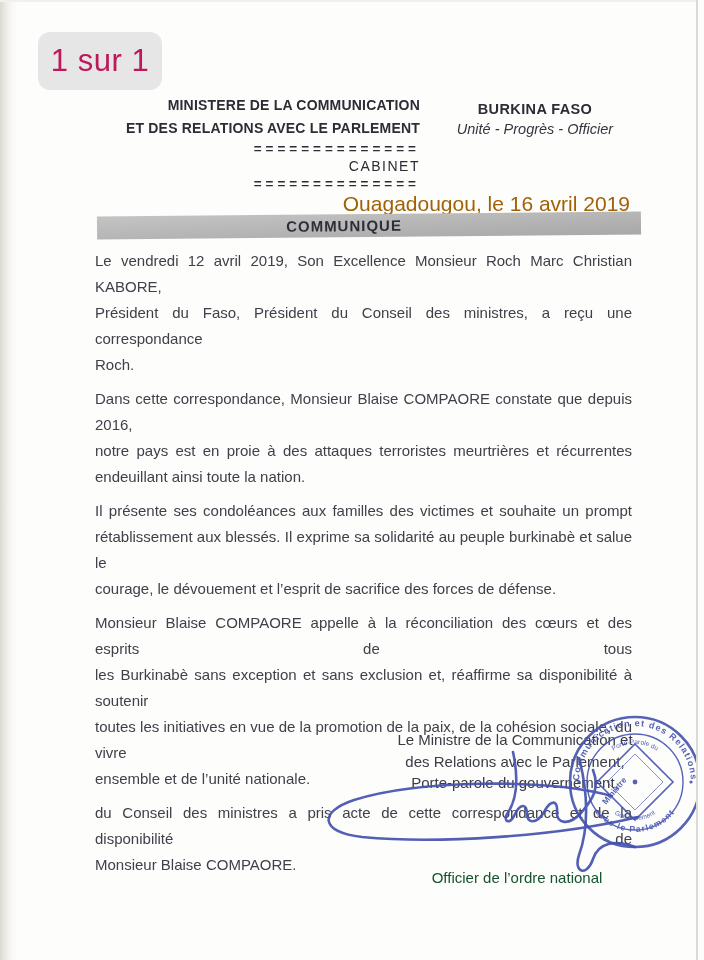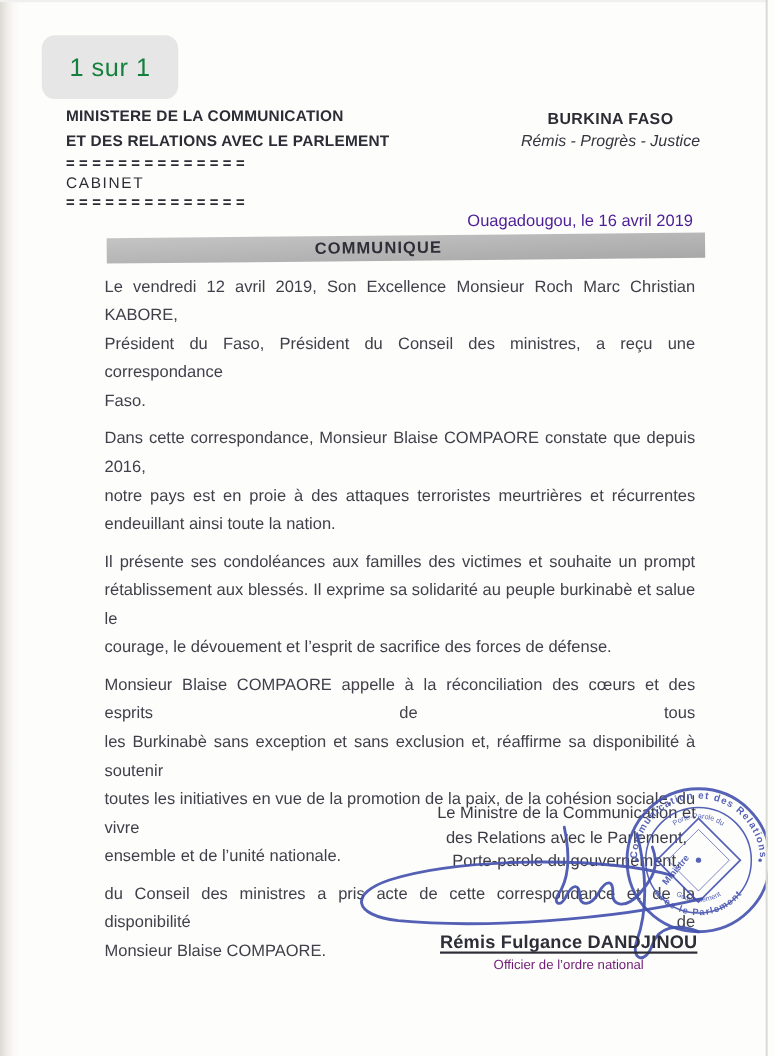--- a/index.html
+++ b/index.html
@@ -10,52 +10,52 @@
   
   .edge-left{position:absolute;left:0;top:0;width:18px;height:100%;
              background:linear-gradient(90deg,#dcd9d3 0px,#eeece7 6px,#f9f8f5 12px,rgba(255,255,255,0) 18px);}
   .edge-top{position:absolute;left:0;top:0;width:100%;height:2px;background:#f1f0ee;}
   .edge-right-line{position:absolute;left:696px;top:0;width:2px;height:100%;background:#d9d9d6;z-index:6;}
   .edge-right-white{position:absolute;left:698px;top:0;width:6px;height:100%;background:#fdfdfc;z-index:6;}
 
   
   .page-badge{position:absolute;left:38px;top:32px;width:124px;height:58px;z-index:8;
               background:rgba(229,229,229,.96);border-radius:12px;display:flex;align-items:center;justify-content:center;}
-  .page-badge span{font-size:23px;color:#15803d;letter-spacing:.5px;text-align:right;}
+  .page-badge span{font-size:31px;color:#be185d;letter-spacing:.5px;text-align:right;}
 
   
-  .ministry{position:absolute;left:60px;top:94px;width:360px;text-align:left;color:#2c2c35;}
+  .ministry{position:absolute;left:60px;top:94px;width:360px;text-align:right;color:#2c2c35;}
   .ministry .m-line{font-size:14px;font-weight:700;line-height:23px;letter-spacing:.2px;}
   .ministry .sep{font-size:13.5px;font-weight:700;line-height:18px;letter-spacing:4px;}
   .ministry .cab{font-size:14px;font-weight:400;line-height:17px;letter-spacing:1.5px;}
-  .country{position:absolute;left:440px;top:101px;width:230px;text-align:center;color:#2c2c35;}
+  .country{position:absolute;left:420px;top:101px;width:230px;text-align:center;color:#2c2c35;}
   .country .name{font-size:14.5px;font-weight:700;letter-spacing:.4px;}
   .country .motto{font-size:14.5px;font-style:italic;margin-top:4px;color:#35353f;}
 
-  .dateline{position:absolute;right:74px;top:192px;font-size:15px;color:#4c1d95;}
+  .dateline{position:absolute;right:74px;top:192px;font-size:21px;color:#a16207;}
 
   
   .titlebar{position:absolute;left:97px;top:214px;width:544px;height:23px;
             background:linear-gradient(178deg,#c4c4c4,#a8a8a8);transform:rotate(-0.55deg);
             display:flex;align-items:center;justify-content:center;padding-right:50px;box-sizing:border-box;}
   .titlebar span{font-size:15px;font-weight:700;letter-spacing:1px;color:#2e2e38;}
 
   
   .bodytext{position:absolute;left:95px;top:248px;width:537px;font-size:15px;color:#40404a;}
   .para{margin-bottom:8px;}
   .ln{line-height:26px;white-space:normal;}
   .jl{text-align:justify;text-align-last:justify;}
 
   
   .sigblock{position:absolute;left:365px;top:729px;width:300px;text-align:center;
             font-size:15px;line-height:21.5px;color:#3b3b45;}
   .signame{position:absolute;left:377px;top:848px;width:280px;text-align:center;z-index:5;}
   .signame .name{font-size:16.5px;font-weight:700;color:#2e2e38;text-decoration:underline;
                  text-decoration-thickness:1.5px;text-underline-offset:3px;letter-spacing:.2px;}
-  .signame .role{font-size:12px;margin-top:3px;color:#701a75;}
+  .signame .role{font-size:15px;margin-top:21px;color:#14532d;}
 
   .sig-svg{position:absolute;left:300px;top:742px;z-index:3;}
   .stamp-svg{position:absolute;left:560px;top:707px;z-index:4;opacity:.9;}
 </style>
 </head>
 <body>
 
 <div class="viewport">
   <div class="sheet">
     <div class="edge-left"></div>
@@ -64,34 +64,34 @@
     <div class="ministry">
       <div class="m-line">MINISTERE DE LA COMMUNICATION</div>
       <div class="m-line">ET DES RELATIONS AVEC LE PARLEMENT</div>
       <div class="sep">==============</div>
       <div class="cab">CABINET</div>
       <div class="sep">==============</div>
     </div>
 
     <div class="country">
       <div class="name">BURKINA FASO</div>
-      <div class="motto">Rémis - Progrès - Justice</div>
+      <div class="motto">Unité - Progrès - Officier</div>
     </div>
 
     <div class="dateline">Ouagadougou, le 16 avril 2019</div>
 
     <div class="titlebar">
       <span>COMMUNIQUE</span>
     </div>
 
     <div class="bodytext">
       <div class="para">
         <div class="ln jl">Le vendredi 12 avril 2019, Son Excellence Monsieur Roch Marc Christian KABORE,</div>
         <div class="ln jl">Président du Faso, Président du Conseil des ministres, a reçu une correspondance</div>
-        <div class="ln">Faso.</div>
+        <div class="ln">Roch.</div>
       </div>
       <div class="para">
         <div class="ln jl">Dans cette correspondance, Monsieur Blaise COMPAORE constate que depuis 2016,</div>
         <div class="ln jl">notre pays est en proie à des attaques terroristes meurtrières et récurrentes</div>
         <div class="ln">endeuillant ainsi toute la nation.</div>
       </div>
       <div class="para">
         <div class="ln jl">Il présente ses condoléances aux familles des victimes et souhaite un prompt</div>
         <div class="ln jl">rétablissement aux blessés. Il exprime sa solidarité au peuple burkinabè et salue le</div>
         <div class="ln">courage, le dévouement et l’esprit de sacrifice des forces de défense.</div>
@@ -149,21 +149,20 @@
           <textPath href="#arcTopInner" startOffset="50%" text-anchor="middle">Porte-Parole du</textPath>
         </text>
         <text font-size="6.6">
           <textPath href="#arcBottomInner" startOffset="50%" text-anchor="middle">Gouvernement</textPath>
         </text>
         <text x="46" y="98" font-size="8.5" font-weight="700" transform="rotate(-50 46 98)">Ministre</text>
       </g>
     </svg>
 
     <div class="signame">
-      <div class="name">Rémis Fulgance DANDJINOU</div>
       <div class="role">Officier de l’ordre national</div>
     </div>
 
     <div class="edge-right-line"></div>
     <div class="edge-right-white"></div>
   </div>
 
   <div class="page-badge">
     <span>1 sur 1</span>
   </div>

